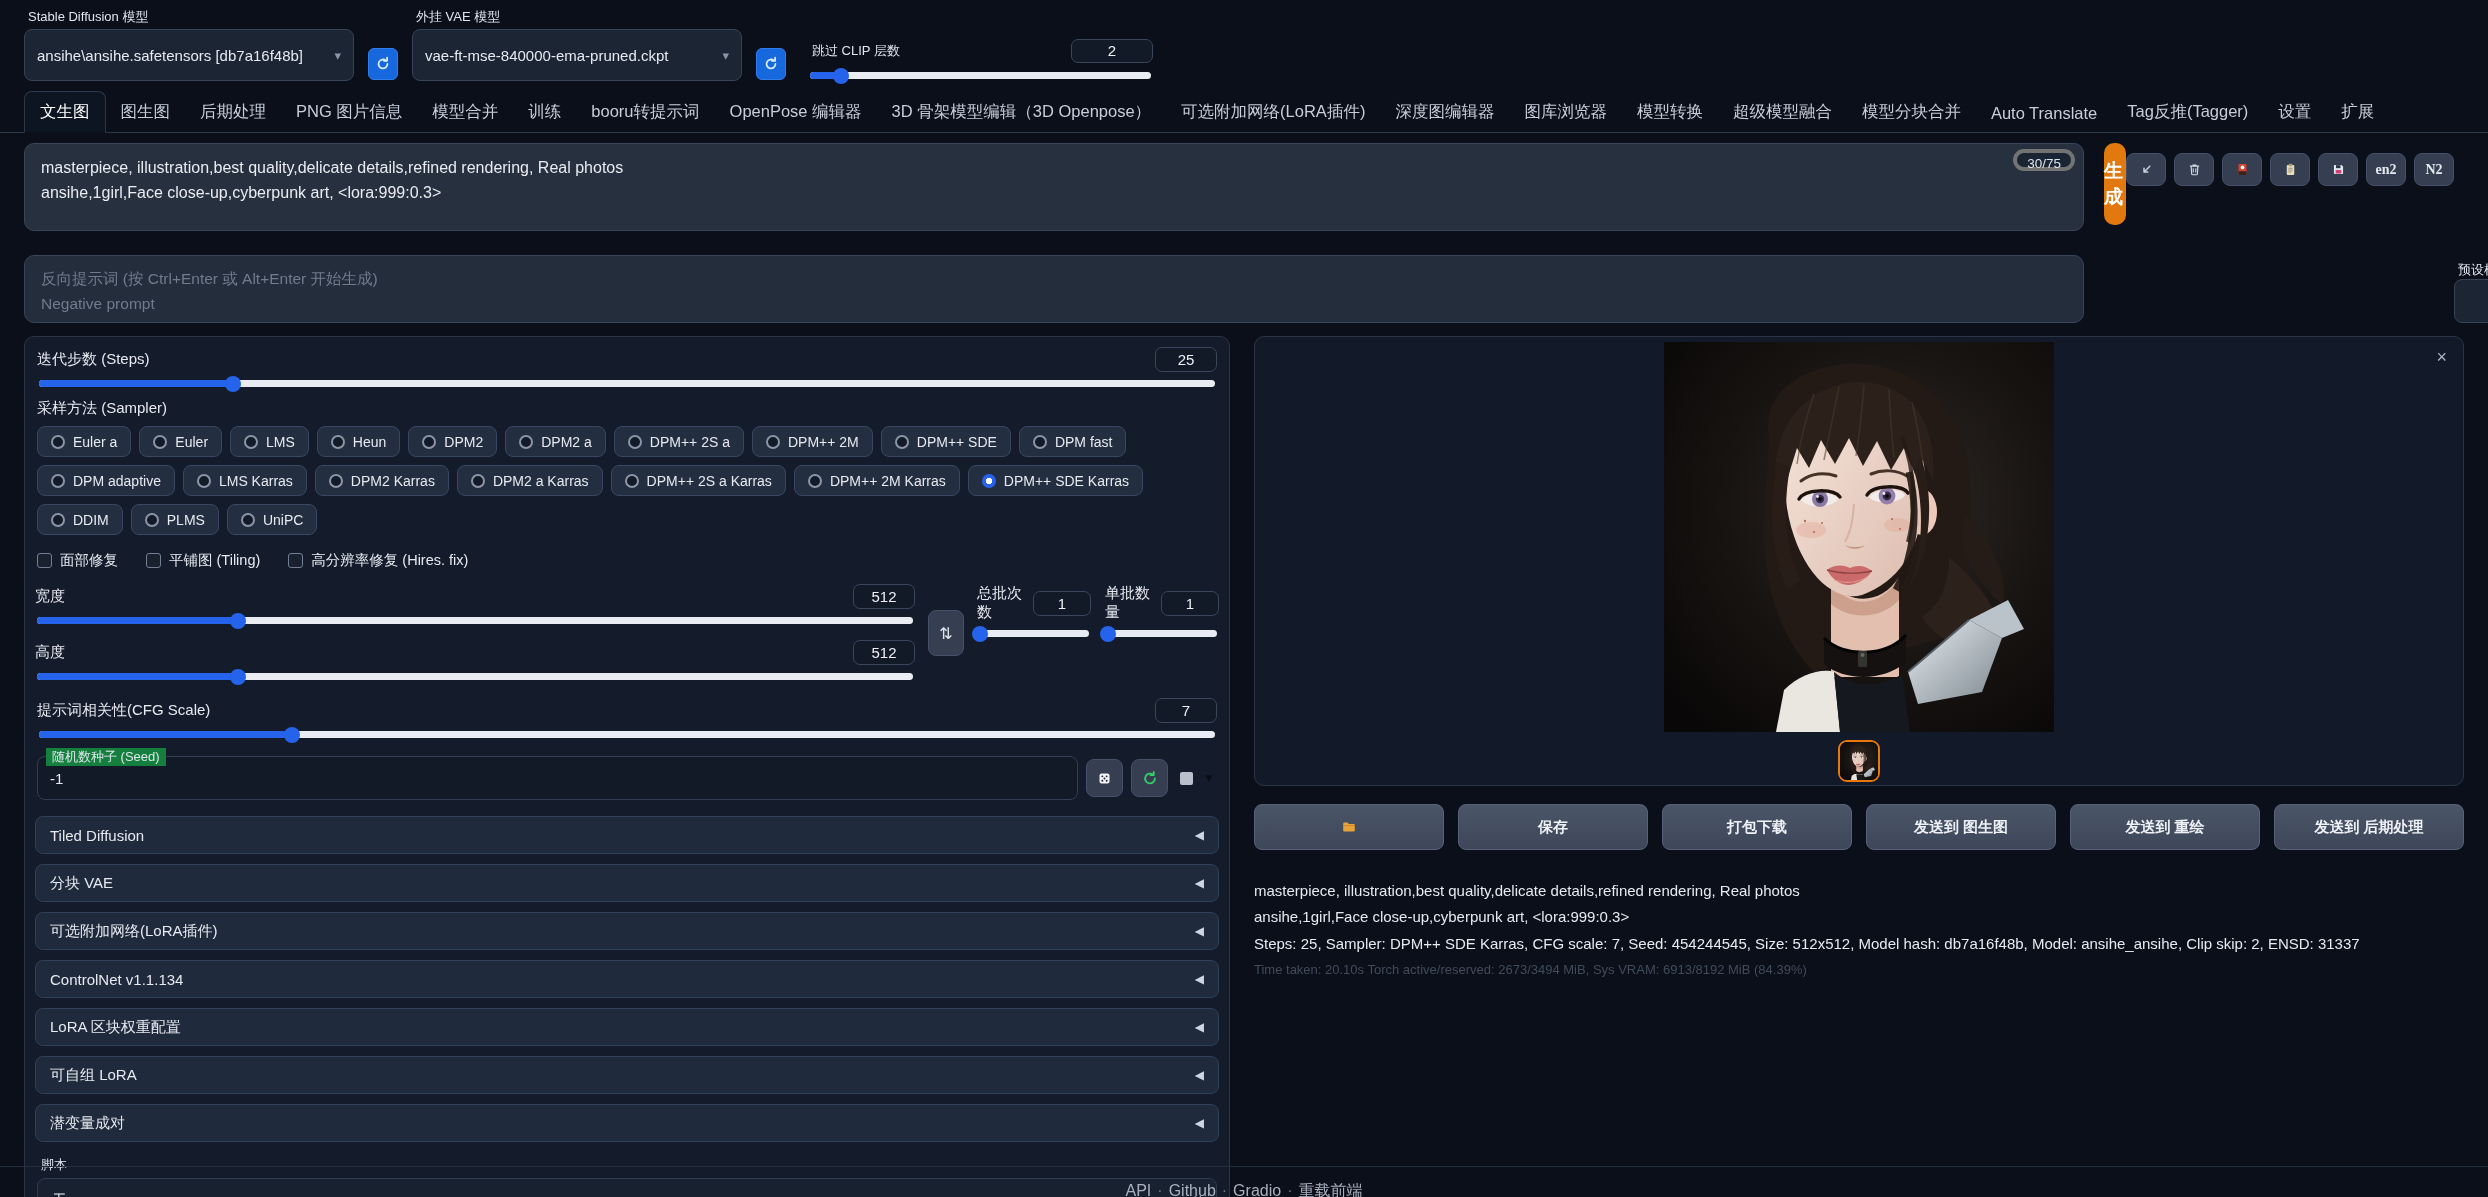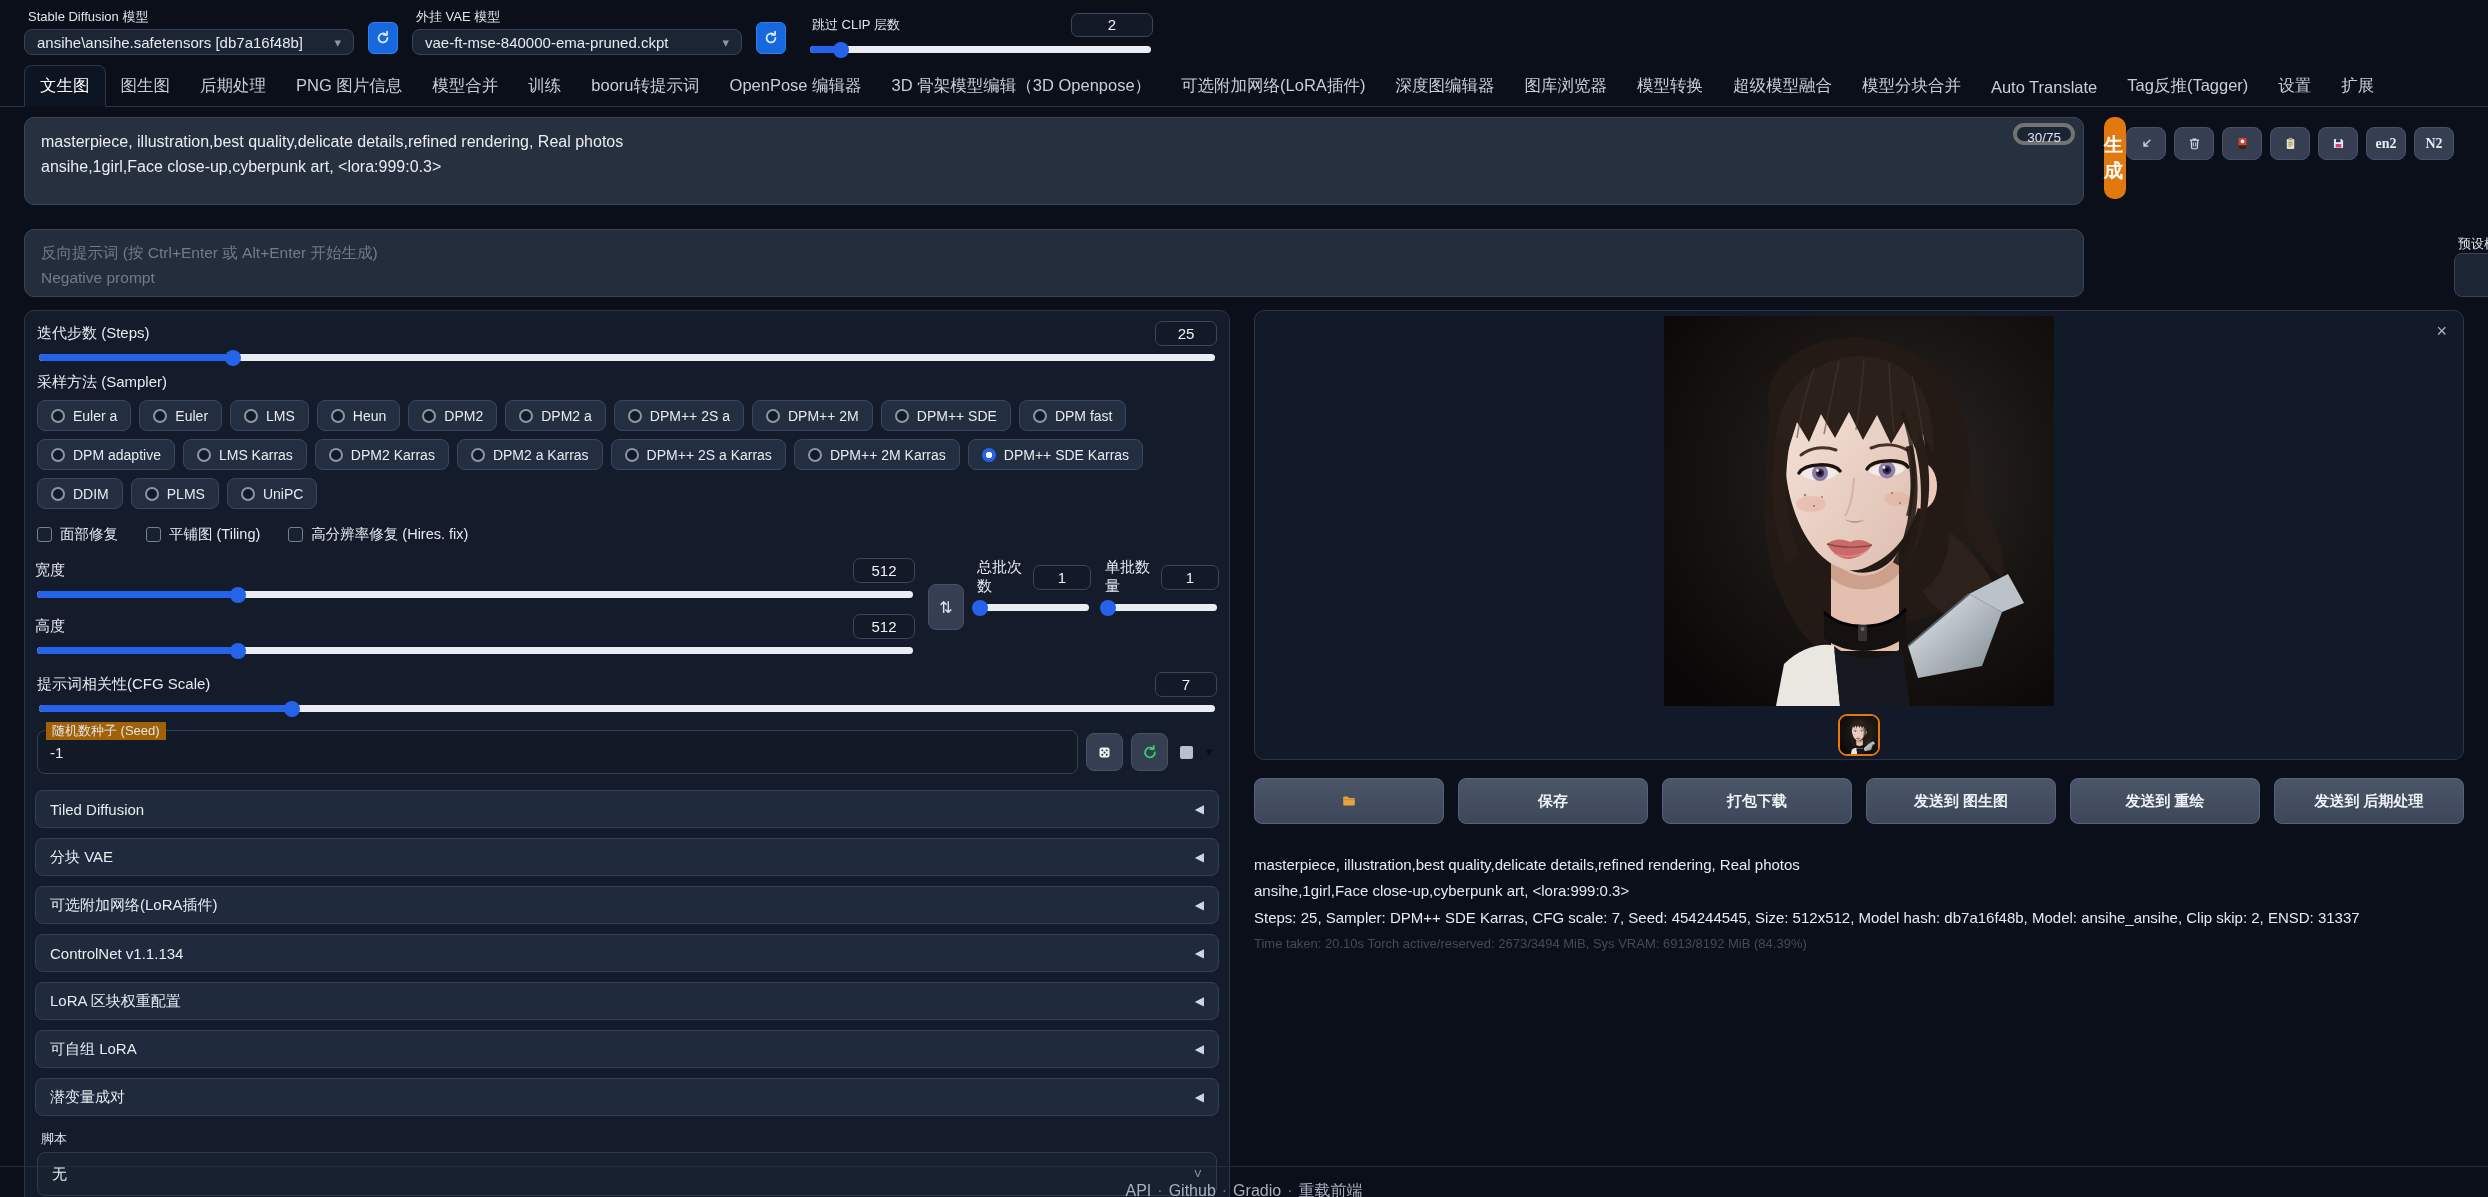--- a/index.html
+++ b/index.html
@@ -6,21 +6,21 @@
   html,body { background:#0b0f19; }
   body {
     width:2488px; height:1197px; overflow:hidden; position:relative;
     font-family:"Liberation Sans","DejaVu Sans",sans-serif;
     color:#e6eaf1;
   }
   
   .header { display:flex; align-items:flex-end; gap:14px; padding:8px 24px 6px; }
   .hgroup { display:flex; flex-direction:column; gap:3px; }
   .hlabel { font-size:13px; color:#dfe5ee; padding-left:4px; white-space:nowrap; }
-  .hselect { height:26px; background:#1c2534; border:1px solid #394357; border-radius:8px;
+  .hselect { height:52px; background:#1c2534; border:1px solid #394357; border-radius:8px;
     display:flex; align-items:center; justify-content:space-between; padding:0 12px;
     font-size:15px; color:#e6eaf1; }
   .hselect .caret { color:#8b95a8; font-size:13px; margin-left:10px; }
   .w-sd { width:330px; } .w-vae { width:330px; }
   .refresh-chip { width:30px; height:32px; margin-bottom:1px; background:#1668dc; border-radius:6px;
     display:flex; align-items:center; justify-content:center; color:#d9ecff; border:1px solid #2f7ef0; }
   .clipgrp { width:345px; margin-left:8px; }
   .clip-head { display:flex; justify-content:space-between; align-items:center;gap:12px; }
   .numbox { background:#121927; border:1px solid #3a465b; border-radius:7px; text-align:center;
     font-size:15px; color:#edf0f5; }
@@ -80,21 +80,21 @@
   .cbbox { width:15px; height:15px; border:1px solid #737f95; border-radius:3px; background:#19212f; }
   .dims { display:flex; gap:12px; margin-bottom:4px; }
   .dim-left { width:880px; display:flex; flex-direction:column; gap:14px; }
   .swap-col { width:38px; display:flex; align-items:center; justify-content:center; }
   .swap-btn { width:36px; height:46px; background:#353f51; border:1px solid #45516a; border-radius:8px;
     color:#dfe5ee; font-size:16px; display:flex; align-items:center; justify-content:center; }
   .dim-right { flex:1; display:flex; flex-direction:row; gap:14px; }
   .seed-wrap { margin:18px 2px 16px; display:flex; gap:8px; align-items:center; }
   .seed-input { flex:1; height:44px; background:#121927; border:1px solid #323e52; border-radius:8px;
     padding:0 12px; font-size:15px; color:#e7eaf0; display:flex; align-items:center; position:relative; }
-  .seed-legend { position:absolute; top:-9px; left:8px; background:#a16207; padding:0 6px;
+  .seed-legend { position:absolute; top:-9px; left:8px; background:#15803d; padding:0 6px;
     font-size:13px; color:#dfe5ee; }
   .seed-btn { width:37px; height:38px; background:#353f51; border:1px solid #45516a; border-radius:8px;
     display:flex; align-items:center; justify-content:center; }
   .seed-cb { width:13px; height:13px; background:#b9c0cc; border-radius:2px; margin-left:4px; }
   .seed-arrow { font-size:12px; color:#090d15; margin:0 2px; }
   .accordions { margin-top:4px; }
   .accordion { height:38px; background:#1f2a3c; border:1px solid #30405b; border-radius:8px;
     display:flex; justify-content:space-between; align-items:center; padding:16px 14px; margin-bottom:10px;
     font-size:15px; color:#e7eaf0; }
   .acc-arrow { font-size:12px; color:#cfd6e2; }

